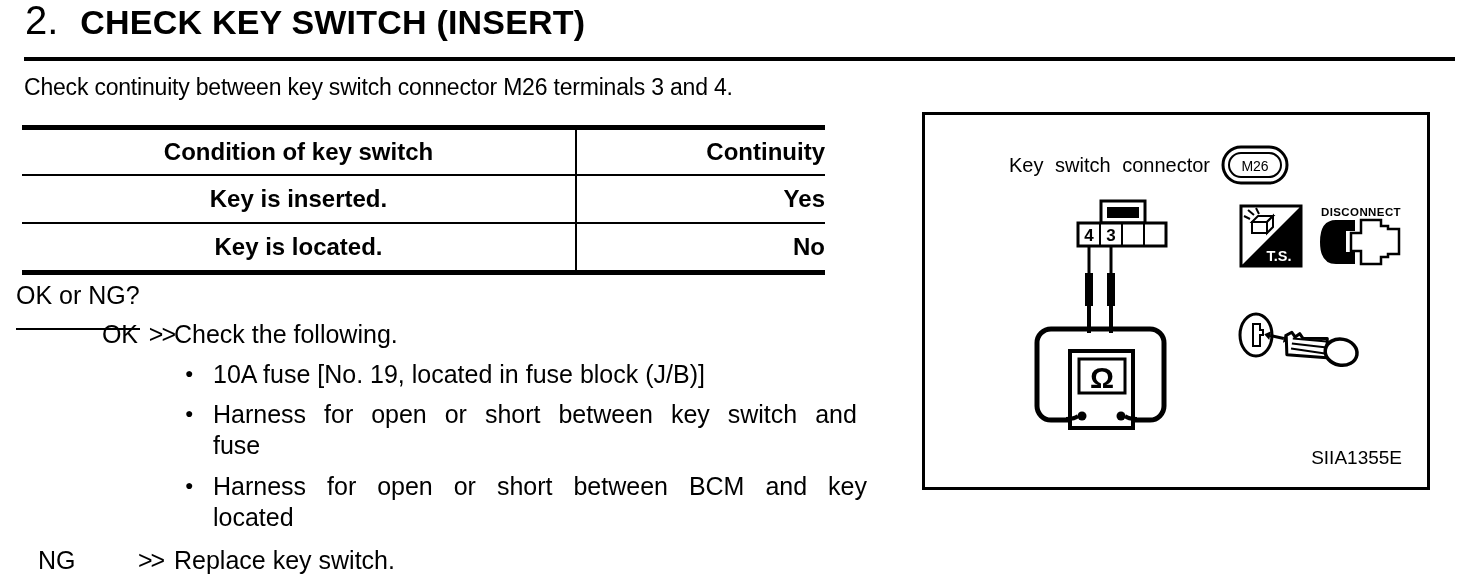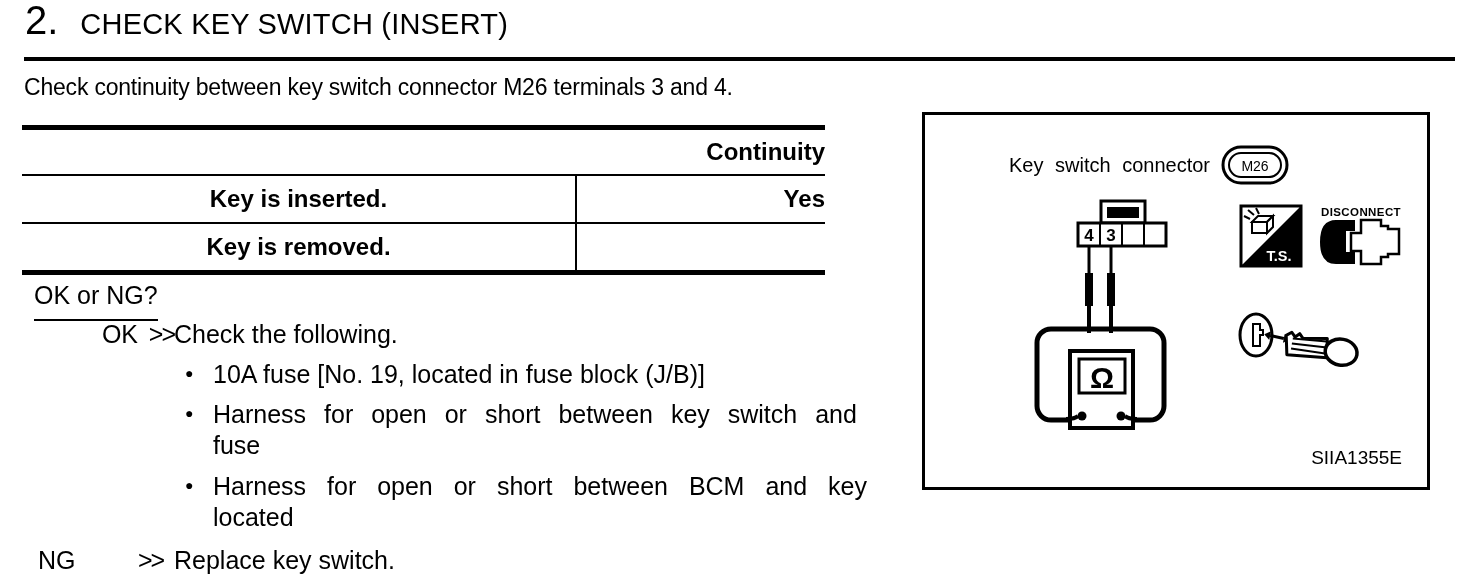--- a/index.html
+++ b/index.html
@@ -4,39 +4,39 @@
 <style>
   * { margin:0; padding:0; box-sizing:border-box; }
   html,body { background:#e8e8e8; }
   .page {
     position:relative; width:1472px; height:586px; background:#ffffff;
     font-family:"Liberation Sans", sans-serif; color:#000; overflow:hidden;
   }
   
   .title-row { position:absolute; left:25px; top:-2px; display:flex; align-items:baseline; }
   .step-num  { font-size:40px; font-weight:400; }
-  .step-text { font-size:29px; font-weight:400; margin-left:22px; letter-spacing:.2px; }
+  .step-text { font-size:34px; font-weight:700; margin-left:22px; letter-spacing:.2px; }
   .rule { position:absolute; left:24px; right:17px; top:57px; height:4px; background:#000; }
   
   .intro { position:absolute; left:24px; top:74px; font-size:23px; letter-spacing:-.2px;text-align:right; }
   
   .cont-table {
     position:absolute; left:22px; top:125px; width:803px;
     border-top:5px solid #000; border-bottom:5px solid #000;
   }
   .t-row { display:flex; border-bottom:2px solid #000; }
   .t-row.last { border-bottom:none; }
   .t-row .c1 { width:555px; border-right:2px solid #000; text-align:center; }
   .t-row .c2 { flex:1; text-align:right; }
   .t-row div { font-size:24px; font-weight:700; line-height:46px; height:46px; }
   .t-row.t-head div { line-height:44px; height:44px; }
   
   .okng {
-    position:absolute; left:34px; top:281px; font-size:25px;
-    border-bottom:2px solid #000; padding-bottom:9px;
+    position:absolute; left:16px; top:281px; font-size:25px;
+    border-bottom:2px solid #000; padding-bottom:18px;
   }
   .result-line { position:absolute; left:38px; display:flex; font-size:25px; }
   .result-line .r-label { width:100px; }
   .result-line .r-arrow { width:36px; letter-spacing:-2px; }
   .ok-line { top:320px;text-align:right; }
   .ng-line { top:546px; }
   .bullet { position:absolute; left:185px; }
   .bullet .dot { position:absolute; left:0; top:6px; font-size:14px; }
   .bullet .b-text { margin-left:28px; width:690px; font-size:25px; line-height:31px; }
   .b1 { top:359px; }
@@ -59,28 +59,30 @@
   <div class="title-row">
     <span class="step-num">2.</span>
     <span class="step-text">CHECK KEY SWITCH (INSERT)</span>
   </div>
   <div class="rule"></div>
 
   <div class="intro">Check continuity between key switch connector M26 terminals 3 and 4.</div>
 
   <div class="cont-table">
     <div class="t-row t-head">
+      <div class="c1">Condition of key switch</div>
       <div class="c2">Continuity</div>
     </div>
     <div class="t-row">
       <div class="c1">Key is inserted.</div>
       <div class="c2">Yes</div>
     </div>
     <div class="t-row last">
-      <div class="c1">Key is removed.</div>
+      <div class="c1">Key is located.</div>
+      <div class="c2">No</div>
     </div>
   </div>
 
   <div class="okng">OK or NG?</div>
 
   <div class="result-line ok-line">
     <span class="r-label">OK</span>
     <span class="r-arrow">&gt;&gt;</span>
     <span class="r-action">Check the following.</span>
   </div>

